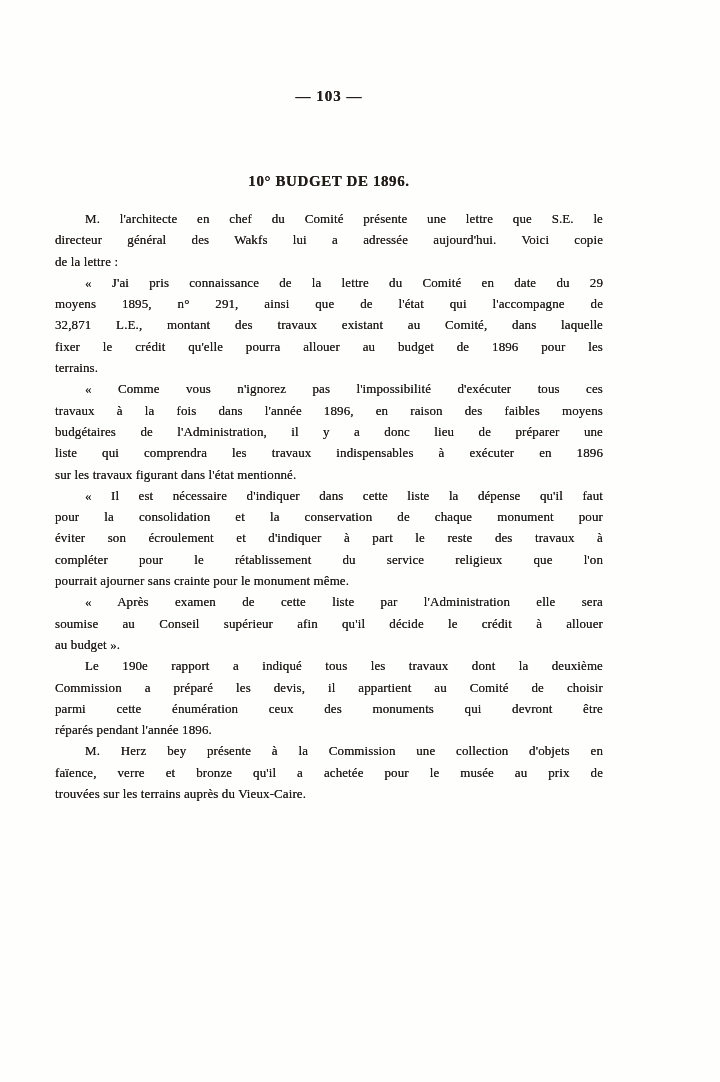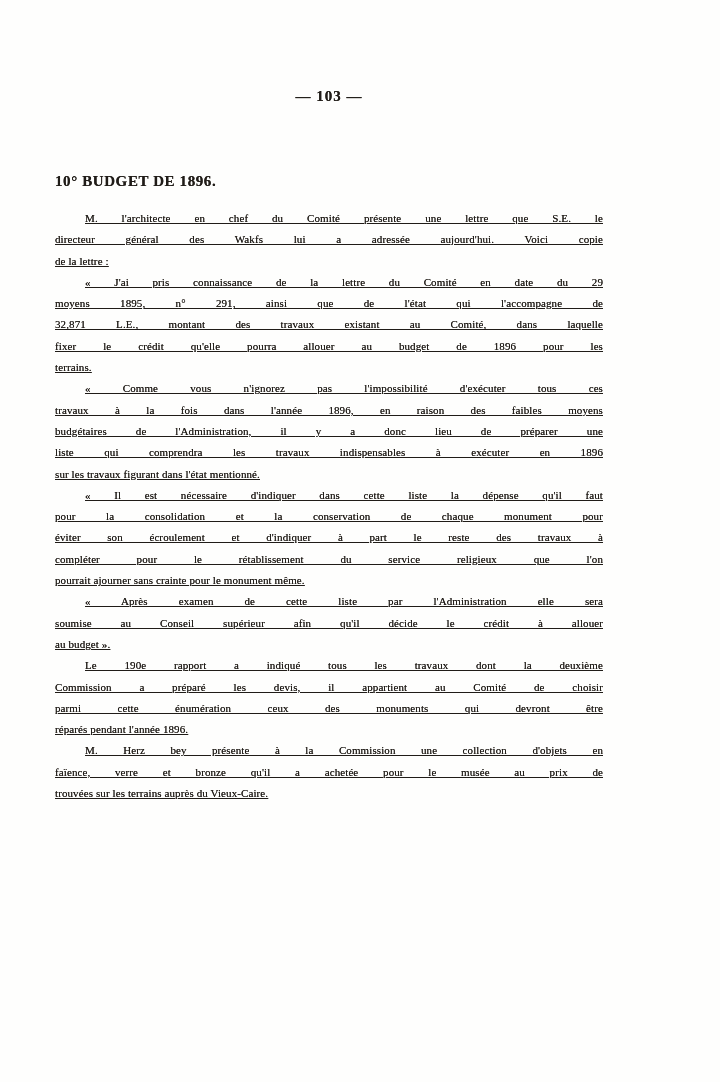--- a/index.html
+++ b/index.html
@@ -25,34 +25,34 @@
   .page-number {
     text-align: center;
     font-size: 15px;
     line-height: 17px;
     letter-spacing: 1px;
     font-weight: bold;
     margin: 0 0 68px 0;
   }
   .page-content { display: block; }
   .heading {
+    text-align: center;
     font-size: 15px;
     line-height: 17px;
     font-weight: bold;
     letter-spacing: 0.6px;
     margin: 30px 0 18px 0;
   }
   .para { margin: 0; }
   .line {
-    font-size: 11px;
+    font-size: 13px;
     line-height: 21.3px;
     text-align: justify;
     text-align-last: justify;
     letter-spacing: 0.1px;
-    text-decoration: underline;
   }
   .line.indent { text-indent: 30px; }
   .line.last { text-align-last: left; }
 </style>
 </head>
 <body>
 
 <main class="sheet">
   <div class="page-number">— 103 —</div>
   <section class="page-content">

